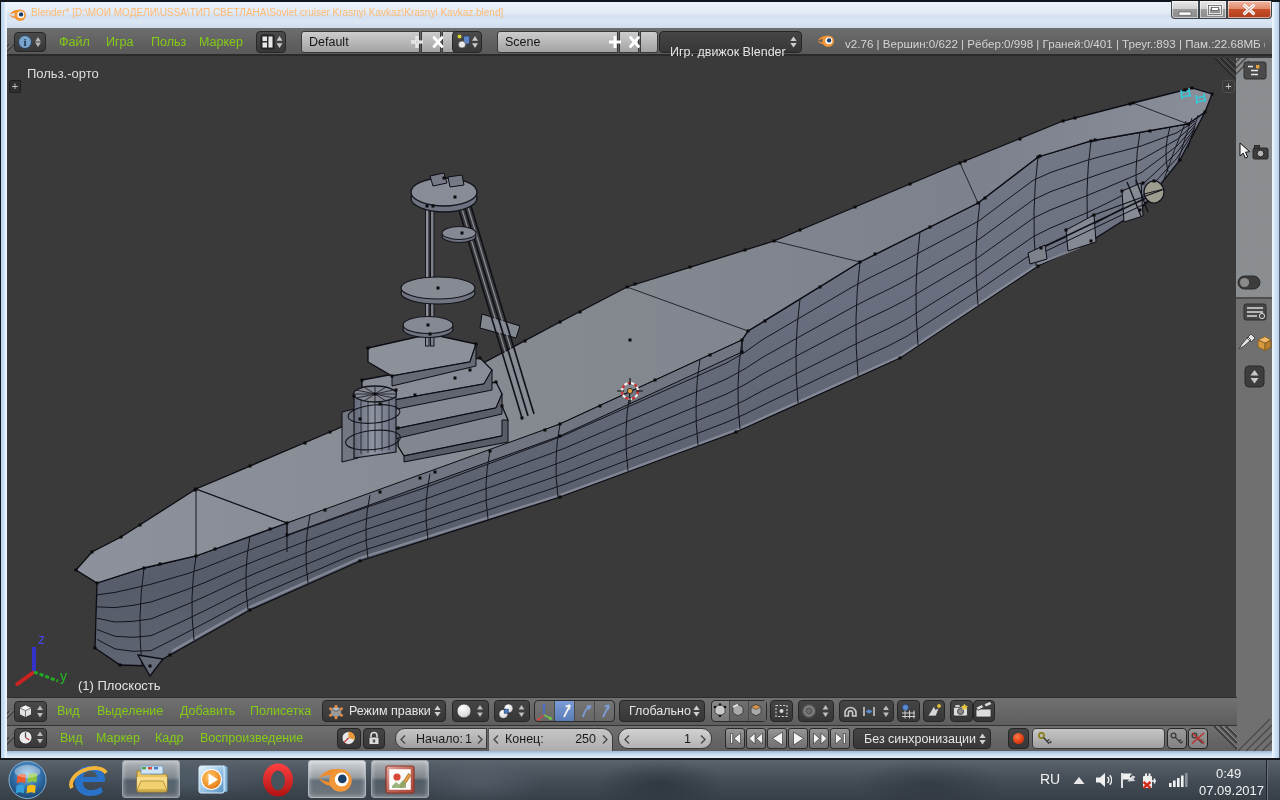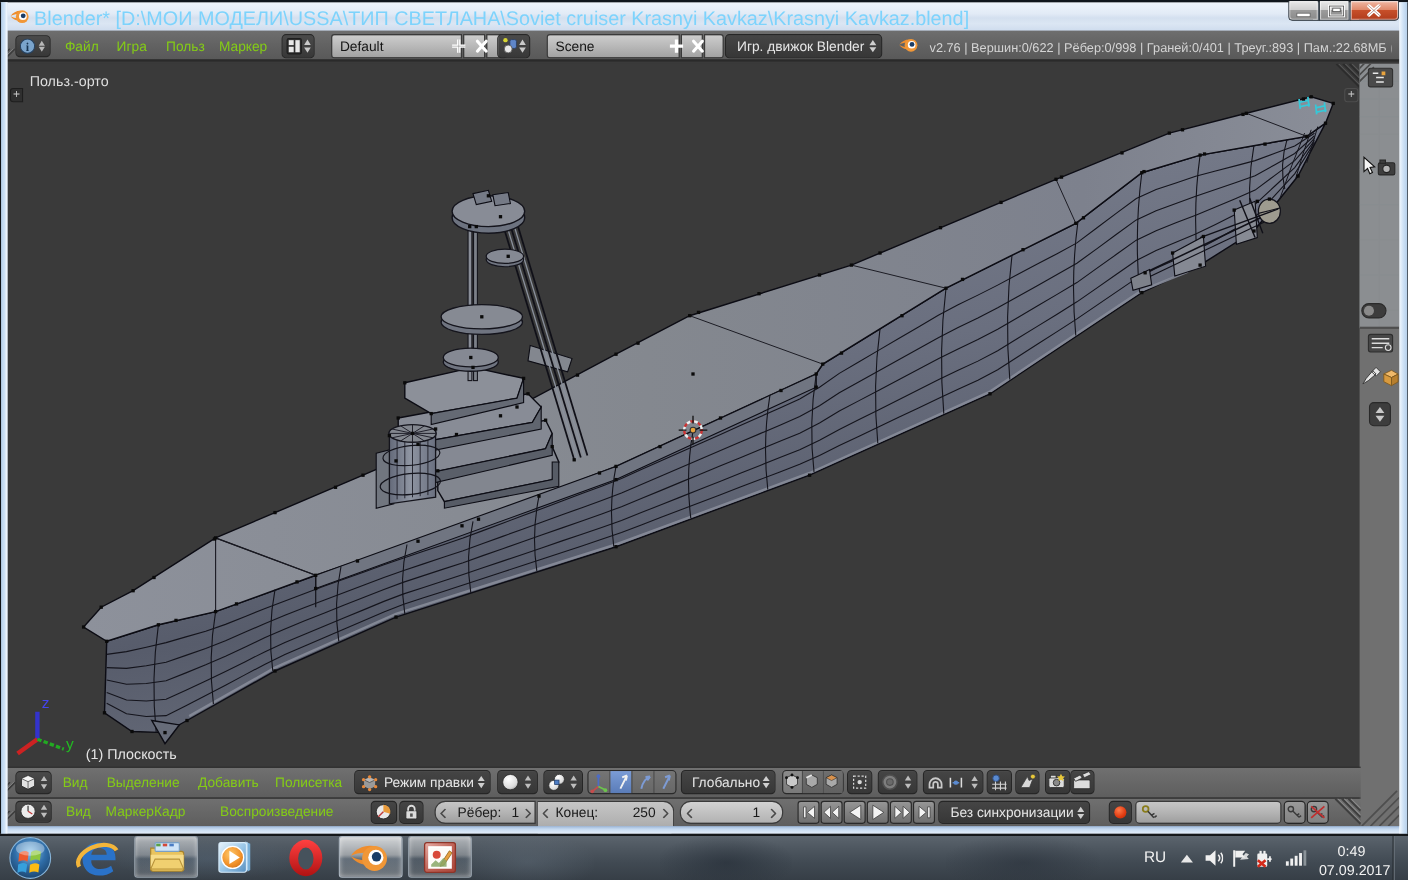--- a/index.html
+++ b/index.html
@@ -3,21 +3,21 @@
 <meta charset="utf-8">
 <style>
   * { margin:0; padding:0; box-sizing:border-box; }
   html,body { width:1280px; height:800px; overflow:hidden; }
   body { font-family:"Liberation Sans", sans-serif; position:relative; background:#3a3a3a; }
   .abs { position:absolute; }
   
   #titlebar { left:0; top:0; width:1280px; height:28px;
     background:linear-gradient(#eef4fb 0%, #e2ebf6 40%, #d4e0ef 55%, #dbe6f3 75%, #cfdcee 100%);
     border-top:2px solid #10161c; }
-  #title-text { left:31px; top:7px; font-size:18px; color:#7dd3fc; white-space:nowrap; }
+  #title-text { left:31px; top:7px; font-size:10px; color:#fdba74; white-space:nowrap; }
   .winbtn { top:1px; height:18px; border:1px solid #3c444c; border-top:none;
     box-shadow:inset 0 0 0 1px rgba(255,255,255,.55); }
   #btn-min { left:1171px; width:28px; border-radius:0 0 0 4px;
     background:linear-gradient(#e8e8e8 0%,#cfcfcf 45%,#9b9b9b 50%,#8a8a8a 100%); }
   #btn-max { left:1199px; width:28px;
     background:linear-gradient(#e8e8e8 0%,#cfcfcf 45%,#9b9b9b 50%,#8a8a8a 100%); }
   #btn-close { left:1227px; width:45px; border-radius:0 0 4px 0;
     background:linear-gradient(#f0b8a4 0%,#e08a6c 45%,#c74f2a 50%,#b03c1c 100%); }
   
   #header { left:0; top:28px; width:1280px; height:28px;
@@ -135,21 +135,21 @@
 <div class="abs lightfield" style="left:483px;top:31px;width:121px;height:22px;border-radius:3px 0 0 3px;padding:3px 0 0 7px">Scene</div>
 <div class="abs lightfield" style="left:605px;top:31px;width:20px;height:22px"></div>
 <div class="abs lightfield" style="left:626px;top:31px;width:18px;height:22px;border-radius:0 3px 3px 0"></div>
 <svg class="abs" style="left:605px;top:31px" width="39" height="22" viewBox="0 0 39 22">
   <path d="M10 5 v12 M4 11 h12" stroke="#fff" stroke-width="3"></path>
   <g stroke="#fff" stroke-width="2.8" stroke-linecap="round">
       <path d="M25.5 6.5 L33.5 15.5 M33.5 6.5 L25.5 15.5"></path>
     </g>
 </svg>
 
-<div class="abs darkdrop" style="left:659px;top:31px;width:143px;height:22px;padding:3px 0 0 10px">Игр. движок Blender
+<div class="abs darkdrop" style="left:659px;top:31px;width:143px;height:22px;padding:13px 0 0 10px">Игр. движок Blender
   <svg class="updown" width="9" height="13" viewBox="0 0 9 13">
     <path d="M4.5 0.5 l3.4 5 h-6.8 Z" fill="#cfcfcf"></path>
       <path d="M4.5 12.5 l3.4 -5 h-6.8 Z" fill="#cfcfcf"></path>
   </svg>
 </div>
 <svg class="abs" style="left:817px;top:33px" width="18" height="17" viewBox="0 0 18 17">
   <path d="M0.6 7.6 C3.2 3.6 8.2 1.8 12.8 3.4 L9.4 6.2 C6.2 5.6 3.2 6.2 0.6 7.6 Z" fill="#ef8d2d"></path>
   <path d="M0.6 7.8 C2.4 10.4 5.2 11.8 8.4 11.6 L10.8 9.2 C7 10 3.4 9.4 0.6 7.8 Z" fill="#ef8d2d"></path>
   <circle cx="11.2" cy="8.2" r="5.8" fill="#f19737"></circle>
   <circle cx="11.8" cy="7.7" r="3.5" fill="#ffffff"></circle>
@@ -620,36 +620,36 @@
 <div class="abs editorbtn" style="left:14px;top:728px;width:33px;height:20px"></div>
 <svg class="abs" style="left:17px;top:729px" width="29" height="17" viewBox="0 0 29 17">
   <circle cx="8.5" cy="8.5" r="6.5" fill="#ececec" stroke="#2a2a2a" stroke-width=".8"></circle>
   <path d="M8.5 8.5 L8.5 3.4" stroke="#444" stroke-width="1.2"></path>
   <path d="M8.5 8.5 L12.4 11" stroke="#c03a3a" stroke-width="1.2"></path>
   <path d="M23 2.5 l2.9 4.6 h-5.8 Z" fill="#bdbdbd"></path>
     <path d="M23 14.5 l2.9 -4.6 h-5.8 Z" fill="#bdbdbd"></path>
 </svg>
 <div class="abs hmenu" style="left:60px;top:731px">Вид</div>
 <div class="abs hmenu" style="left:96px;top:731px">Маркер</div>
-<div class="abs hmenu" style="left:140px;top:731px">Кадр</div>
+<div class="abs hmenu" style="left:155px;top:731px">Кадр</div>
 <div class="abs hmenu" style="left:200px;top:731px">Воспроизведение</div>
 <div class="abs darkdrop" style="left:337px;top:728px;width:24px;height:21px"></div>
 <svg class="abs" style="left:340px;top:730px" width="18" height="17" viewBox="0 0 18 17">
   <circle cx="8.5" cy="8" r="6.5" fill="#e8e8e8" stroke="#2a2a2a" stroke-width=".8"></circle>
   <path d="M8.5 8 L8.5 1.5 A6.5 6.5 0 0 1 14.8 9.7 Z" fill="#e89a3a"></path>
   <path d="M8.5 8 L3.9 12.6" stroke="#c03a3a" stroke-width="1.3"></path>
 </svg>
 <div class="abs darkdrop" style="left:363px;top:728px;width:22px;height:21px"></div>
 <svg class="abs" style="left:366px;top:730px" width="16" height="17" viewBox="0 0 16 17">
   <rect x="3" y="7" width="10" height="7.5" rx="1" fill="#dcdcdc" stroke="#2a2a2a" stroke-width=".8"></rect>
   <path d="M5 7 v-1.5 a3 3 0 0 1 6 0 V7" fill="none" stroke="#dcdcdc" stroke-width="1.6"></path>
   <rect x="6.8" y="9.5" width="2.4" height="3" fill="#555"></rect>
 </svg>
 <div class="abs numfield" style="left:395px;top:728px;width:92px;height:21px;border-radius:10px 0 0 10px">
-  <span style="position:absolute;left:20px;top:3px">Рёбер:</span>
+  <span style="position:absolute;left:20px;top:3px">Начало:</span>
     <span style="position:absolute;right:14px;top:3px">1</span>
   <svg style="position:absolute;left:4px;top:6px" width="6" height="9" viewBox="0 0 6 9">
       <path d="M5 0.5 L1 4.5 L5 8.5" fill="none" stroke="#4a4a4a" stroke-width="1.4"></path>
     </svg>
   <svg style="position:absolute;right:3px;top:6px" width="6" height="9" viewBox="0 0 6 9">
       <path d="M1 0.5 L5 4.5 L1 8.5" fill="none" stroke="#4a4a4a" stroke-width="1.4"></path>
     </svg>
 </div>
 <div class="abs numfield" style="left:488px;top:728px;width:125px;height:35px;border-radius:0 10px 10px 0;border-left:1px solid #555">
   <span style="position:absolute;left:16px;top:3px">Конец:</span>

